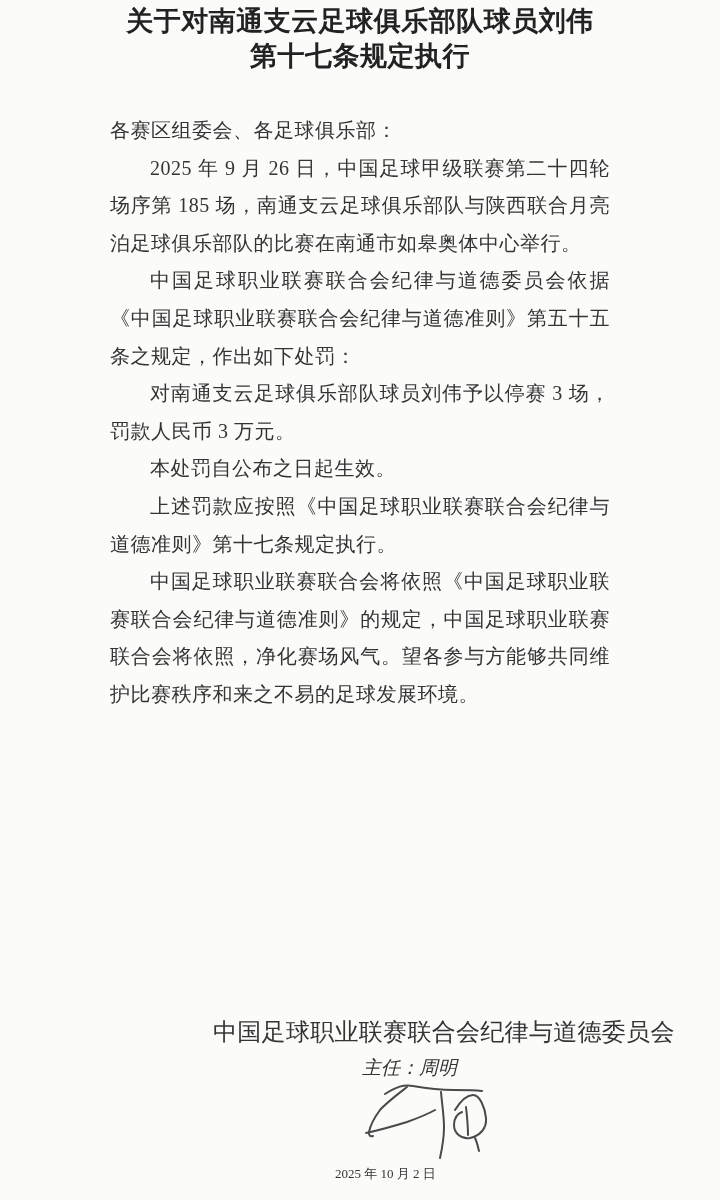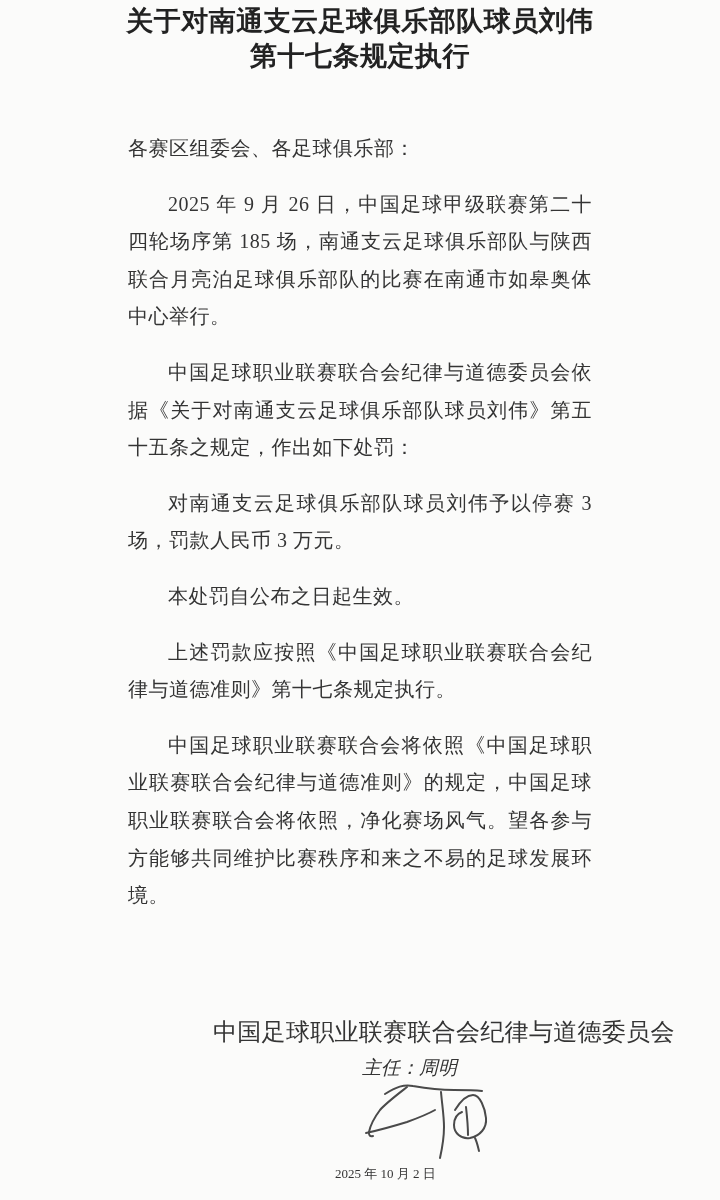--- a/index.html
+++ b/index.html
@@ -32,21 +32,21 @@
     position: absolute;
     top: 112px;
     left: 110px;
     width: 500px;
     font-size: 20px;
     line-height: 37.6px;
     text-align: justify;
     letter-spacing: 0.5px;
   }
   .doc-body p {
-    margin: 18px;
+    margin: 0;
     padding: 0;
     text-indent: 2em;
   }
   .doc-body p.salutation {
     text-indent: 0;
   }
   .signoff-issuer {
     position: absolute;
     top: 1020px;
     left: 213px;
@@ -83,21 +83,21 @@
 <div class="page">
 
   <div class="doc-title">
     <div>关于对南通支云足球俱乐部队球员刘伟</div>
     <div>第十七条规定执行</div>
   </div>
 
   <div class="doc-body">
     <p class="salutation">各赛区组委会、各足球俱乐部：</p>
     <p>2025 年 9 月 26 日，中国足球甲级联赛第二十四轮场序第 185 场，南通支云足球俱乐部队与陕西联合月亮泊足球俱乐部队的比赛在南通市如皋奥体中心举行。</p>
-    <p>中国足球职业联赛联合会纪律与道德委员会依据《关于对南通支云足球俱乐部队球员刘伟》第五十五条之规定，作出如下处罚：</p>
+    <p>中国足球职业联赛联合会纪律与道德委员会依据《中国足球职业联赛联合会纪律与道德准则》第五十五条之规定，作出如下处罚：</p>
     <p>对南通支云足球俱乐部队球员刘伟予以停赛 3 场，罚款人民币 3 万元。</p>
     <p>本处罚自公布之日起生效。</p>
     <p>上述罚款应按照《中国足球职业联赛联合会纪律与道德准则》第十七条规定执行。</p>
     <p>中国足球职业联赛联合会将依照《中国足球职业联赛联合会纪律与道德准则》的规定，中国足球职业联赛联合会将依照，净化赛场风气。望各参与方能够共同维护比赛秩序和来之不易的足球发展环境。</p>
   </div>
 
   <div class="signoff-issuer">中国足球职业联赛联合会纪律与道德委员会</div>
 
   <div class="signoff-signer">主任：周明</div>
 

